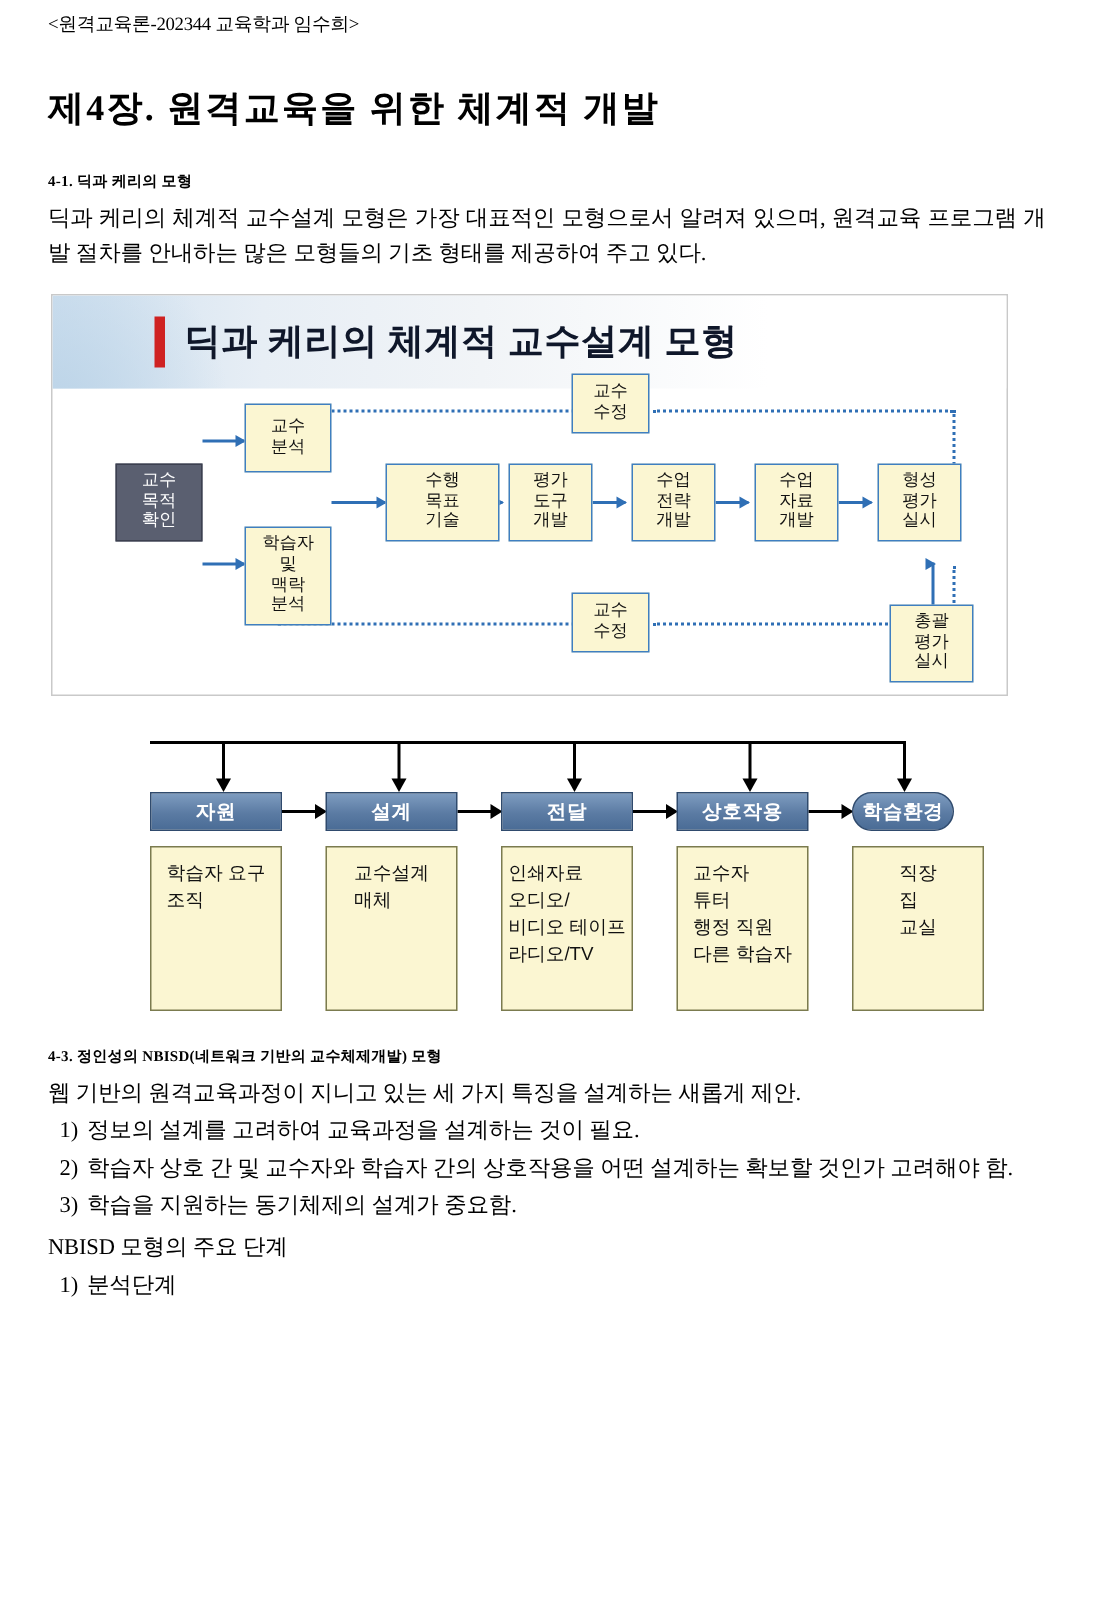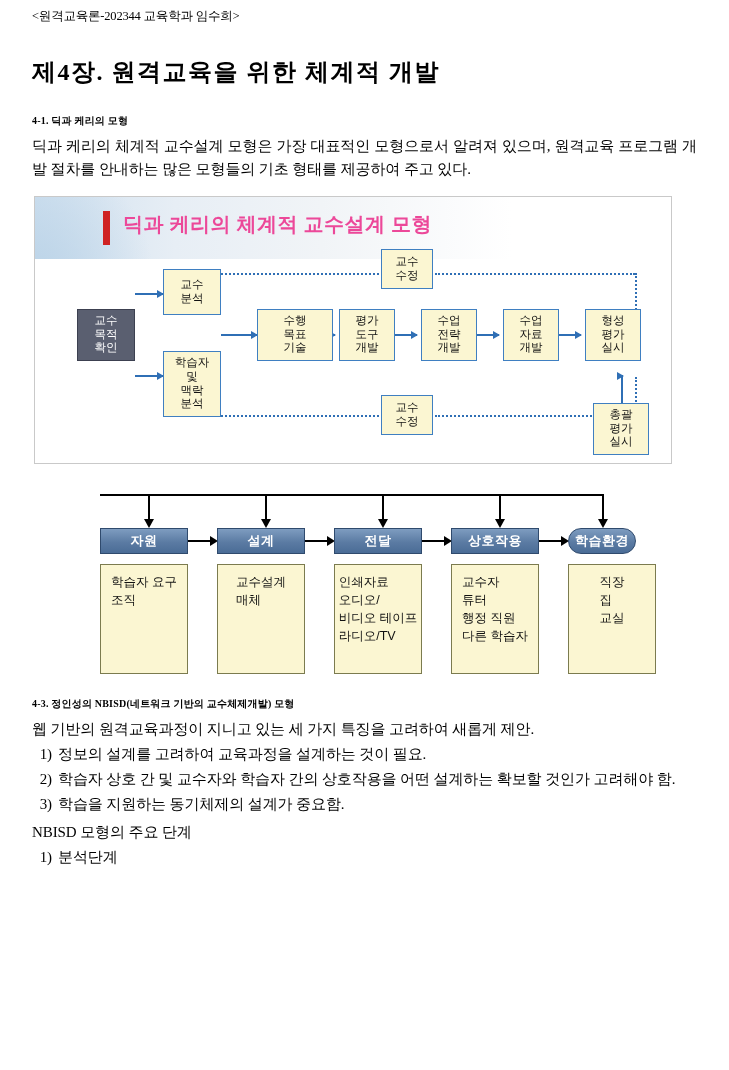--- a/index.html
+++ b/index.html
@@ -85,23 +85,23 @@
   }
   .fig1-redbar {
     position: absolute;
     left: 68px; top: 14px;
     width: 7px; height: 34px;
     background: #cf2222;
   }
   .fig1-title {
     position: absolute;
     left: 88px; top: 14px;
-    font-size: 20px;
+    font-size: 24px;
     font-weight: bold;
-    color: #ec4899;
+    color: #0f172a;
     letter-spacing: 0.5px;
     font-family: "Liberation Serif", serif;
   }
   .f1box {
     position: absolute;
     box-sizing: border-box;
     border: 1.4px solid #3f7fc1;
     background: #fbf6d2;
     font-size: 11.5px;
     line-height: 1.18;
@@ -355,21 +355,21 @@
 튜터
 행정 직원
 다른 학습자</div>
       <div class="f2body" style="left:502px; width:88px; white-space:pre-line;">직장
 집
 교실</div>
     </div>
 
     <div class="sec-block" style="margin-top:16px;">
       <h2 class="sec-title">4-3. 정인성의 NBISD(네트워크 기반의 교수체제개발) 모형</h2>
-      <p class="body-text" style="margin-bottom:2px;">웹 기반의 원격교육과정이 지니고 있는 세 가지 특징을 고려하여 새롭게 제안.</p>
+      <p class="body-text" style="margin-bottom:2px;">웹 기반의 원격교육과정이 지니고 있는 세 가지 특징을 설계하는 새롭게 제안.</p>
 
       <ol class="num-list">
         <li class="li-row">
           <span class="li-num">1)</span>
           <span class="li-txt">정보의 설계를 고려하여 교육과정을 설계하는 것이 필요.</span>
         </li>
         <li class="li-row">
           <span class="li-num">2)</span>
           <span class="li-txt">학습자 상호 간 및 교수자와 학습자 간의 상호작용을 어떤 설계하는 확보할 것인가 고려해야 함.</span>
         </li>

